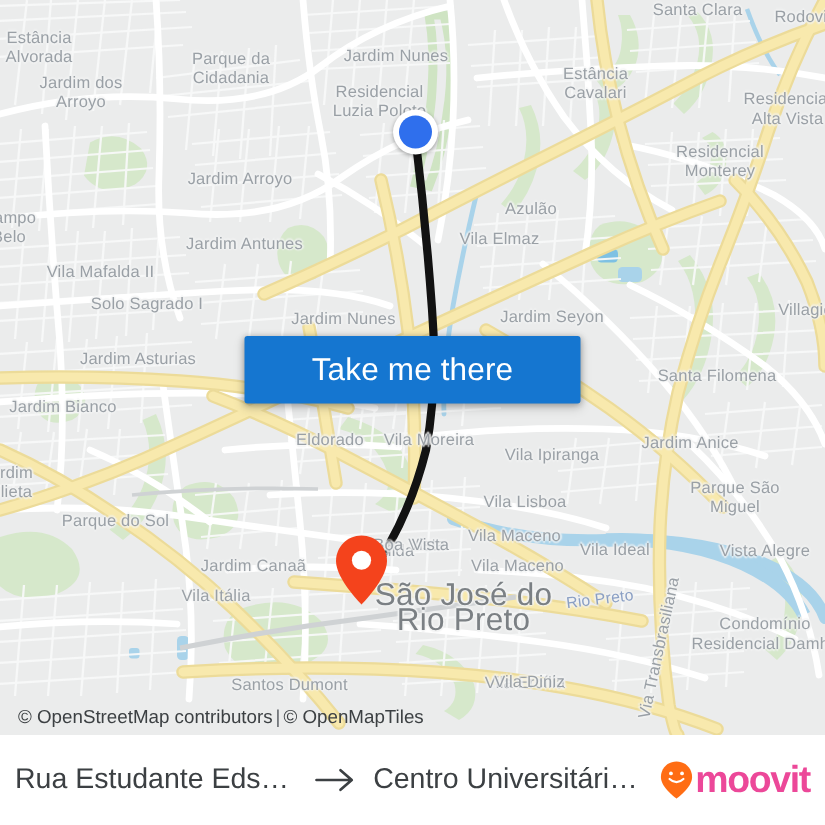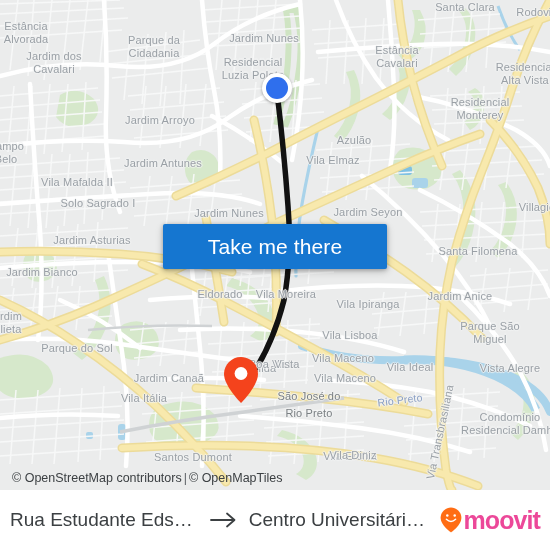--- a/index.html
+++ b/index.html
@@ -38,21 +38,21 @@
     text-align: center;
     transform: translate(-50%, -50%);
     pointer-events: none;
     letter-spacing: 0.15px;
     text-shadow:
       -1.2px 0 1px #f2f3f3, 1.2px 0 1px #f2f3f3,
        0 -1.2px 1px #f2f3f3, 0 1.2px 1px #f2f3f3;
   }
   .map-label.city {
     color: #7b8084;
-    font-size: 11px;
+    font-size: 21px;
     line-height: 17px;
   }
   .map-label.water {
     color: #8a9fc4;
     font-size: 10.5px;
   }
   .map-label.road {
     color: #9aa0a6;
     font-size: 11px;
   }
@@ -364,40 +364,40 @@
         <g>
           <path d="M277 92 Q284 150 288 206 Q292 256 284 300 Q272 348 246 384" fill="none" stroke="#121212" stroke-width="5.5" stroke-linecap="round" stroke-linejoin="round"></path>
         </g>
       </g>
     </svg>
 
     <div id="label-layer">
         <div class="map-label" style="left: 26px; top: 32px;">Estância
 Alvorada</div>
         <div class="map-label" style="left: 54px; top: 62px;">Jardim dos
-Cavalari</div>
+Arroyo</div>
         <div class="map-label" style="left: 154px; top: 46px;">Parque da
 Cidadania</div>
         <div class="map-label" style="left: 264px; top: 38px;">Jardim Nunes</div>
         <div class="map-label" style="left: 465px; top: 7px;">Santa Clara</div>
         <div class="map-label" style="left: 253px; top: 68px;">Residencial
 Luzia Poloto</div>
         <div class="map-label" style="left: 397px; top: 56px;">Estância
 Cavalari</div>
         <div class="map-label" style="left: 525px; top: 73px;">Residencial
 Alta Vista</div>
         <div class="map-label" style="left: 160px; top: 120px;">Jardim Arroyo</div>
         <div class="map-label" style="left: 354px; top: 140px;">Azulão</div>
         <div class="map-label" style="left: 480px; top: 108px;">Residencial
 Monterey</div>
         <div class="map-label" style="left: 163px; top: 163px;">Jardim Antunes</div>
         <div class="map-label" style="left: 333px; top: 160px;">Vila Elmaz</div>
         <div class="map-label" style="left: 6px; top: 152px;">Campo
 Belo</div>
-        <div class="map-label" style="left: 77px; top: 182px;">Vila Mafalda II</div>
+        <div class="map-label" style="left: 67px; top: 182px;">Vila Mafalda II</div>
         <div class="map-label" style="left: 98px; top: 203px;">Solo Sagrado I</div>
         <div class="map-label" style="left: 229px; top: 213px;">Jardim Nunes</div>
         <div class="map-label" style="left: 368px; top: 212px;">Jardim Seyon</div>
         <div class="map-label" style="left: 92px; top: 240px;">Jardim Asturias</div>
         <div class="map-label" style="left: 478px; top: 251px;">Santa Filomena</div>
         <div class="map-label" style="left: 537px; top: 207px;">Villagio</div>
         <div class="map-label" style="left: 42px; top: 272px;">Jardim Bianco</div>
         <div class="map-label" style="left: 220px; top: 294px;">Eldorado</div>
         <div class="map-label" style="left: 286px; top: 294px;">Vila Moreira</div>
         <div class="map-label" style="left: 368px; top: 304px;">Vila Ipiranga</div>

